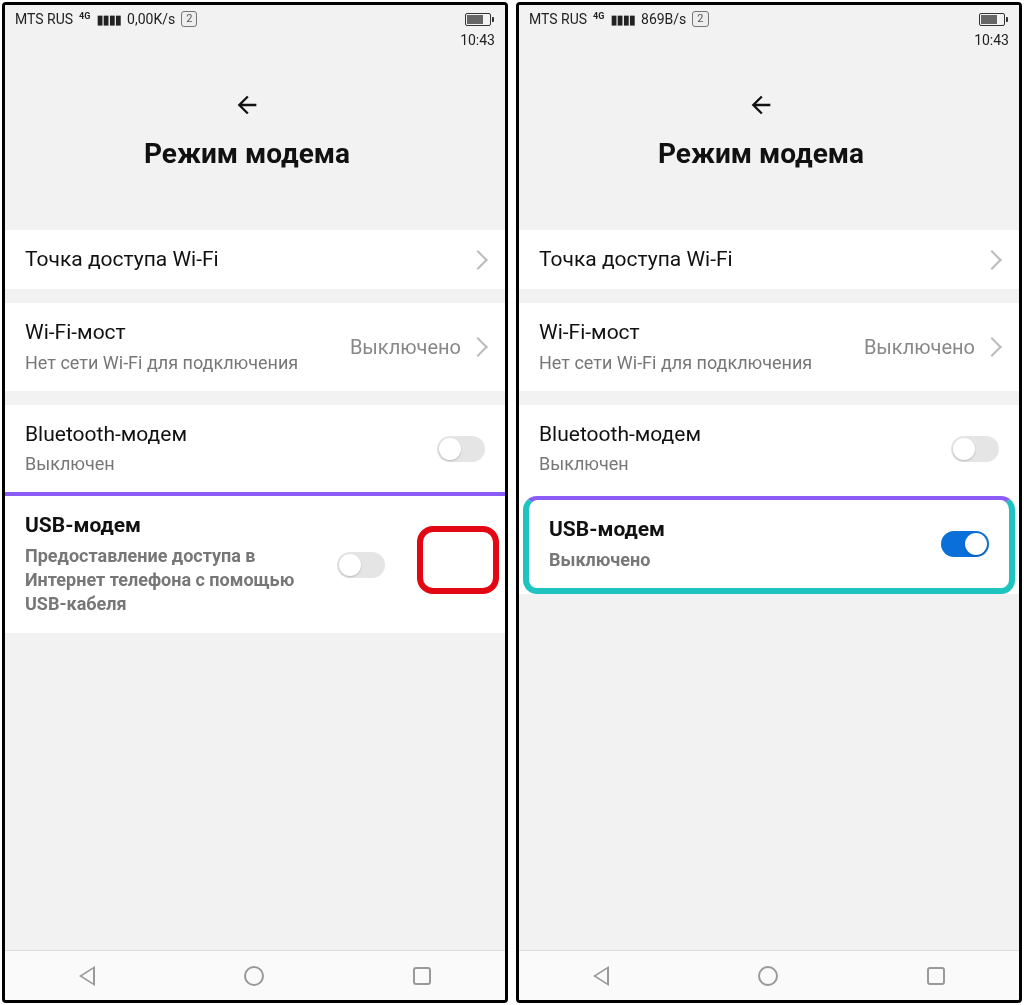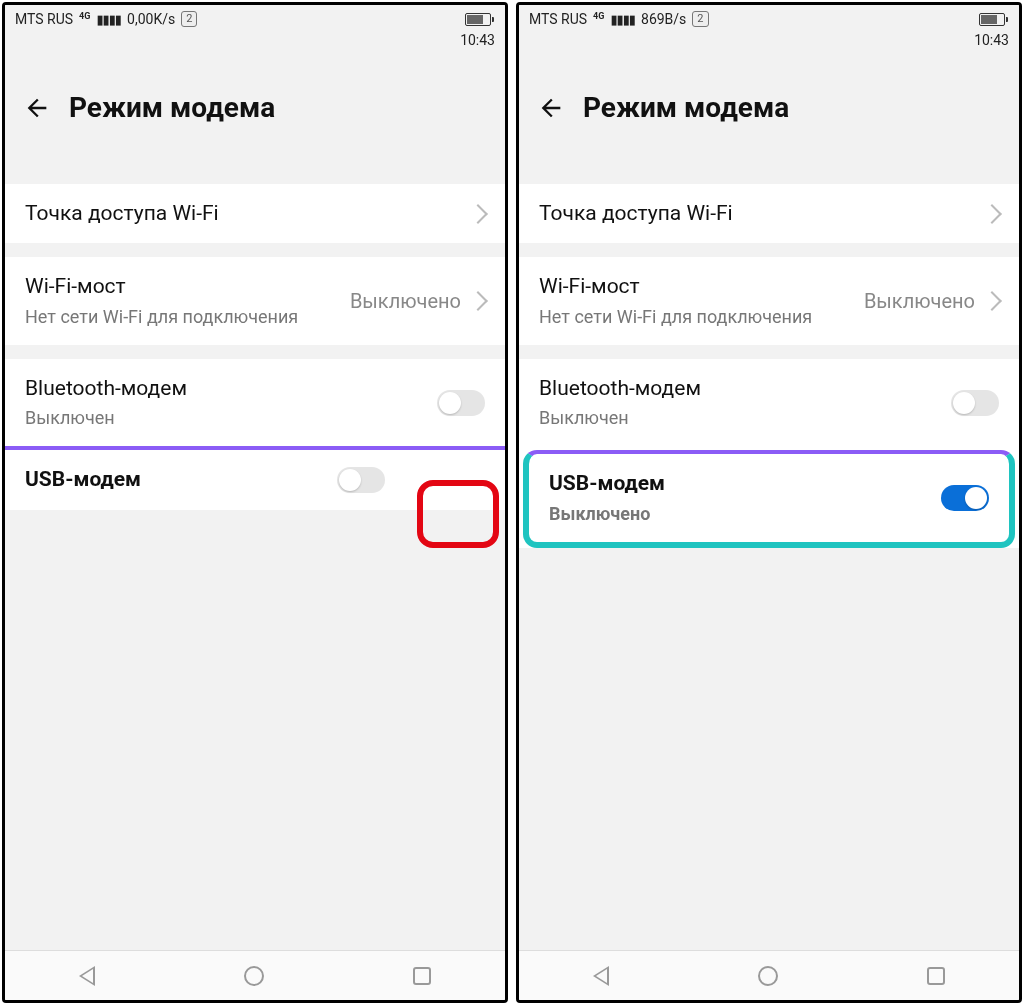--- a/index.html
+++ b/index.html
@@ -67,20 +67,21 @@
   }
   .signal-icon { font-size: 13px; letter-spacing: -1px; }
   .net-4g { font-size: 9px; font-weight: bold; position: relative; top:-3px; }
 
   .header {
     background: #f2f2f2;
     display: flex;
     align-items: center;
     gap: 18px;
     padding: 18px 34px 20px 18px;
+    flex-direction: column;
   }
   .back-arrow { width: 28px; height: 28px; }
   .header-title {
     font-size: 28px;
     font-weight: 700;
     color: #111;
   }
 
   .content {
     flex: 1;
@@ -262,20 +263,21 @@
         </div>
         <div class="row-side">
           <div class="toggle toggle-off">
               <div class="knob"></div>
             </div>
         </div>
       </div>
       <div class="row" style="position:relative;">
         <div class="row-main" style="max-width:300px;">
           <div class="row-title">USB-модем</div>
+          <div class="row-sub">Предоставление доступа в Интернет телефона с помощью USB-кабеля</div>
         </div>
         <div class="row-side">
           <div class="toggle toggle-off">
               <div class="knob"></div>
             </div>
         </div>
         <div class="highlight-red" style="right:6px; top:30px; width:82px; height:68px;"></div>
       </div>
     </div>
   </div>

